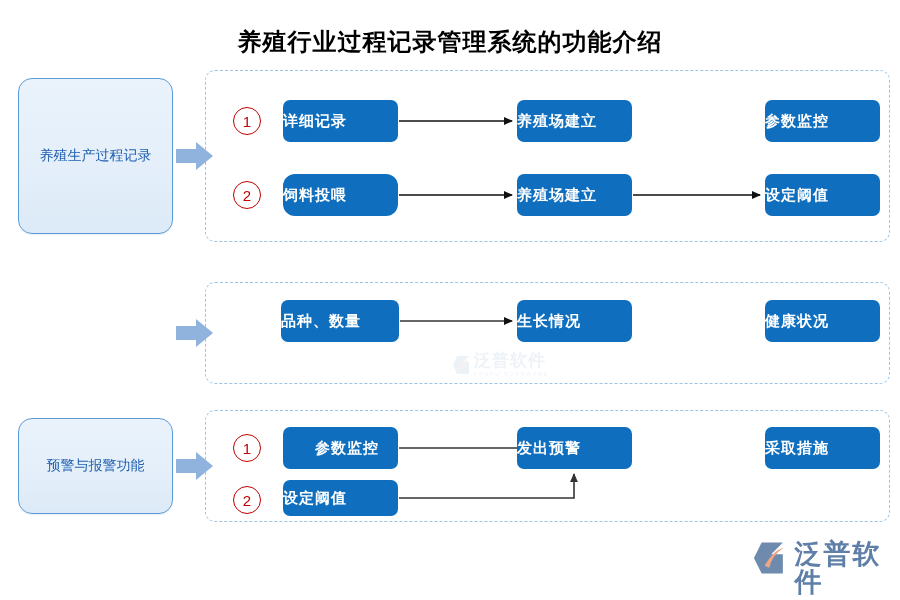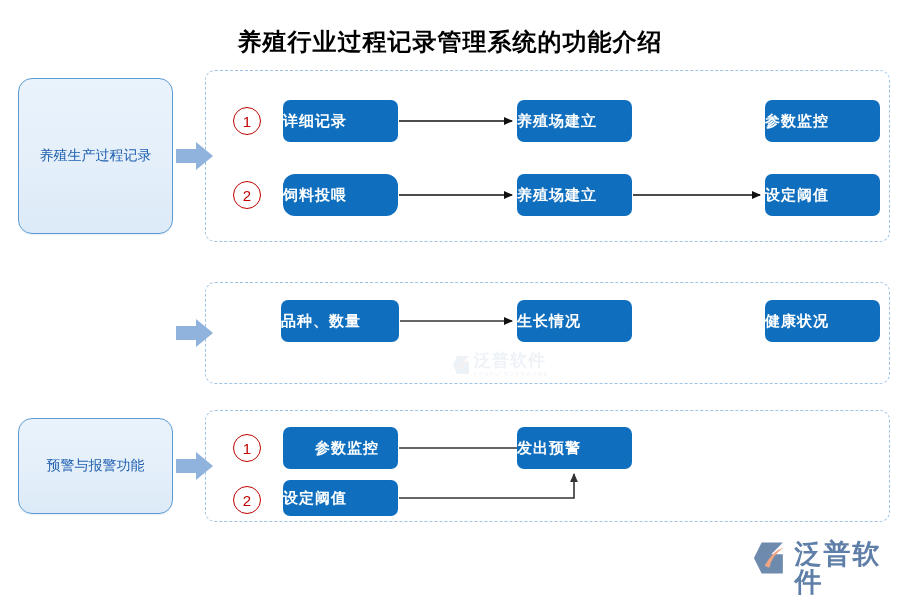--- a/index.html
+++ b/index.html
@@ -240,20 +240,23 @@
       <polygon points="0,8 20,8 20,1 37,15 20,29 20,22 0,22" fill="#8FB3DC"></polygon>
     </svg>
   </div>
 
   <div class="num-circle" style="left:233px; top:434px;">1</div>
   <div class="proc-box" style="left:283px; top:427px; width:115px; height:42px;padding-left:32px;">
     <span>参数监控</span>
   </div>
   <div class="proc-box" style="left:517px; top:427px; width:115px; height:42px;">
     <span>发出预警</span>
+  </div>
+  <div class="proc-box" style="left:765px; top:427px; width:115px; height:42px;">
+    <span>采取措施</span>
   </div>
 
   <div class="num-circle" style="left:233px; top:486px;">2</div>
   <div class="proc-box" style="left:283px; top:480px; width:115px; height:36px;">
     <span>设定阈值</span>
   </div>
 
   <svg class="connectors" viewBox="0 0 900 600">
     <defs>
       <marker id="arrowR" markerWidth="9" markerHeight="9" refX="8" refY="4.5" orient="auto" markerUnits="userSpaceOnUse">

